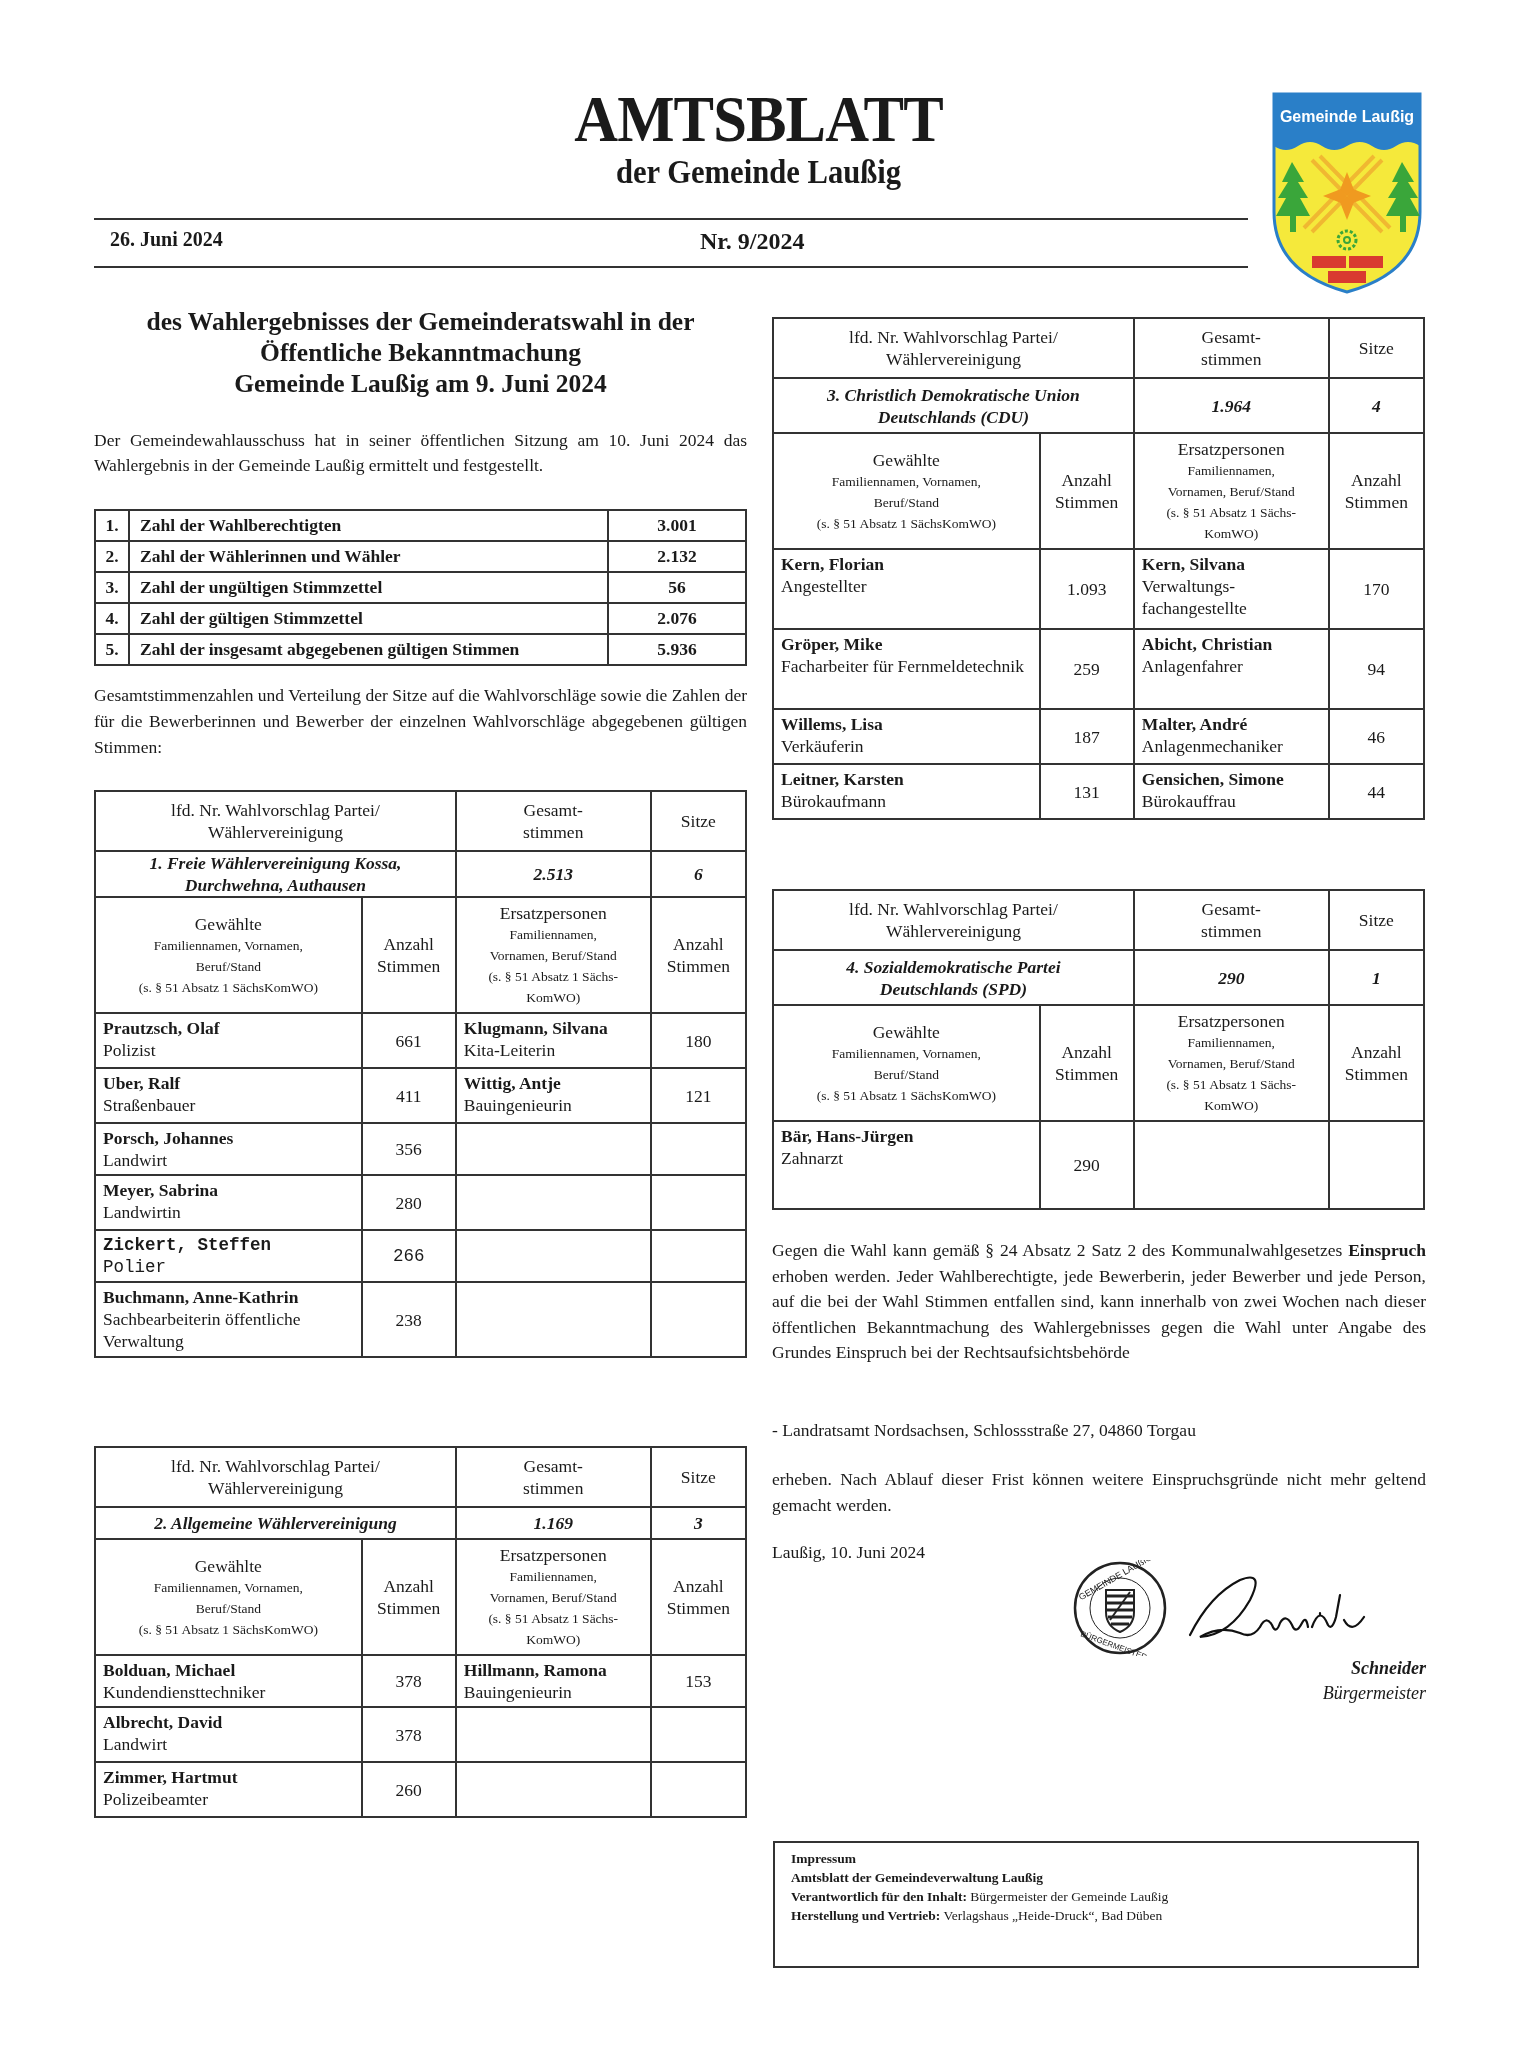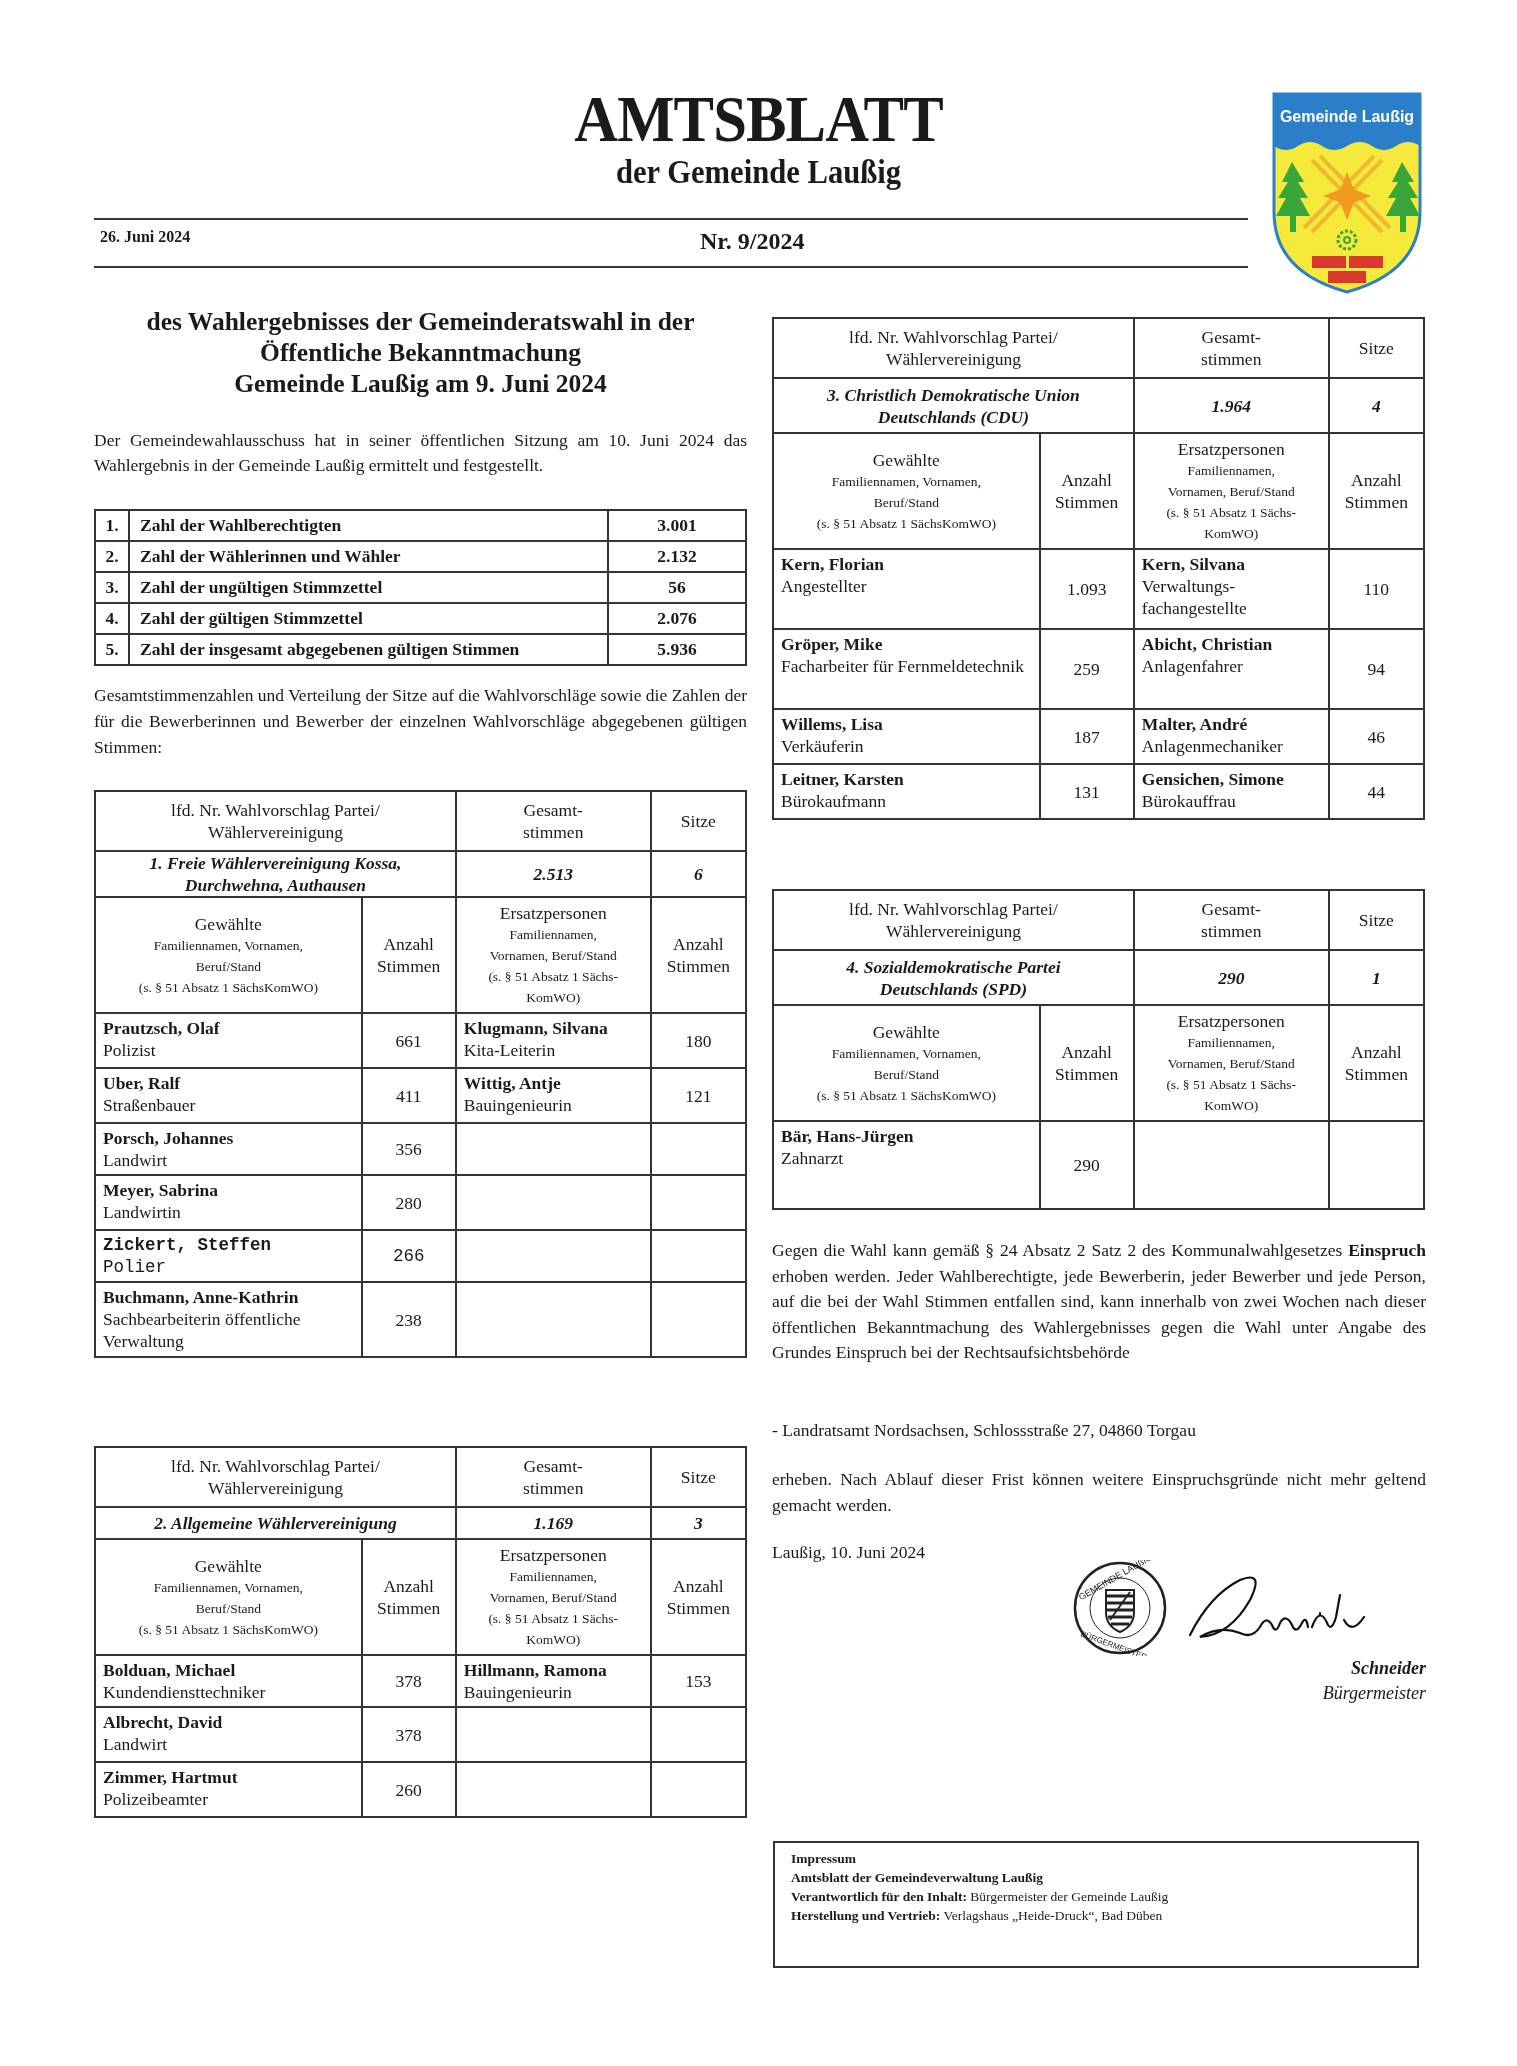--- a/index.html
+++ b/index.html
@@ -4,21 +4,21 @@
 <style>
   html, body { margin:0; padding:0; background:#ffffff; }
   body { width:1517px; height:2066px; position:relative; overflow:hidden;
          font-family:"Liberation Serif","DejaVu Serif",serif; color:#1a1a1a; }
   .abs { position:absolute; }
 
   
   .mast-title { left:0; width:1517px; top:84px; text-align:center; font-size:66px; font-weight:bold; letter-spacing:-1px; line-height:70px; transform:scaleX(0.92); }
   .mast-sub { left:0; width:1517px; top:152px; text-align:center; font-size:34px; font-weight:bold; line-height:40px; transform:scaleX(0.9); }
   .rule { left:94px; width:1154px; height:0; border-top:2.5px solid #333; }
-  .issue-date { left:100px; top:228px; font-size:16px; font-weight:bold; }
+  .issue-date { left:110px; top:228px; font-size:20px; font-weight:bold; }
   .issue-nr { left:700px; top:228px; font-size:24px; font-weight:bold; }
   .logo { left:1272px; top:92px; width:150px; height:202px; }
 
   
   .headline { left:94px; width:653px; top:306px; text-align:center; font-size:25.5px; font-weight:bold; line-height:31px; }
   .intro { left:94px; width:653px; top:428px; font-size:17.5px; line-height:25px; text-align:justify; }
   .intro2 { left:94px; width:653px; top:682px; font-size:17.5px; line-height:26px; text-align:justify; }
 
   table { border-collapse:collapse; }
   td, th { border:2px solid #333; padding:0; font-weight:normal; }
@@ -381,21 +381,21 @@
     <tr class="row" style="height: 80px;">
           <td class="person">
             <span class="nm">Kern, Florian</span>
             <span class="job">Angestellter</span>
           </td>
           <td>1.093</td>
           <td class="person">
             <span class="nm">Kern, Silvana</span>
             <span class="job">Verwaltungs-fachangestellte</span>
           </td>
-          <td>110</td>
+          <td>170</td>
         </tr>
         <tr class="row" style="height: 80px;">
           <td class="person">
             <span class="nm">Gröper, Mike</span>
             <span class="job">Facharbeiter für Fernmeldetechnik</span>
           </td>
           <td>259</td>
           <td class="person">
             <span class="nm">Abicht, Christian</span>
             <span class="job">Anlagenfahrer</span>

